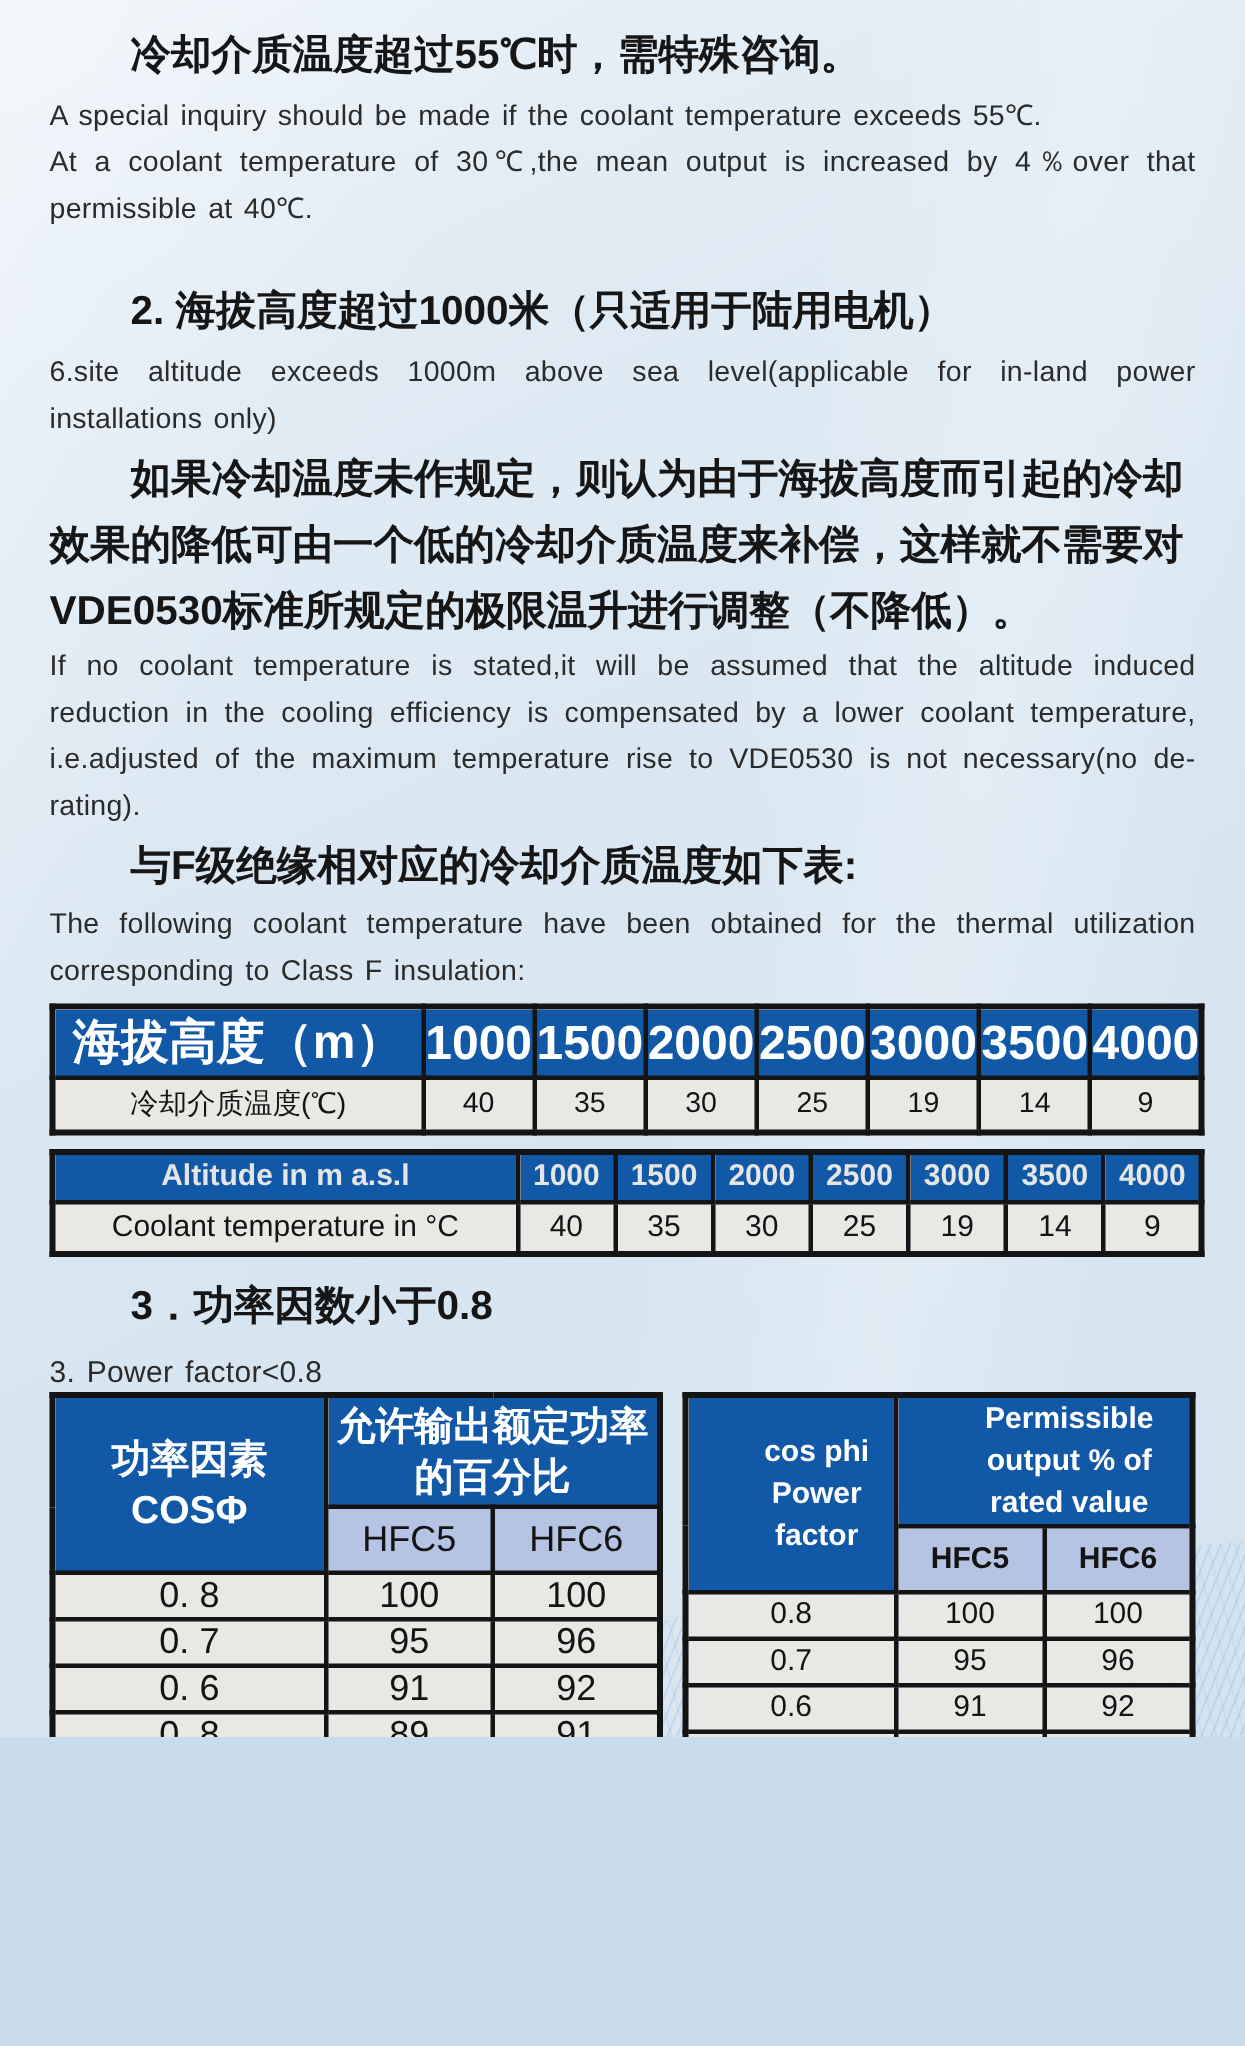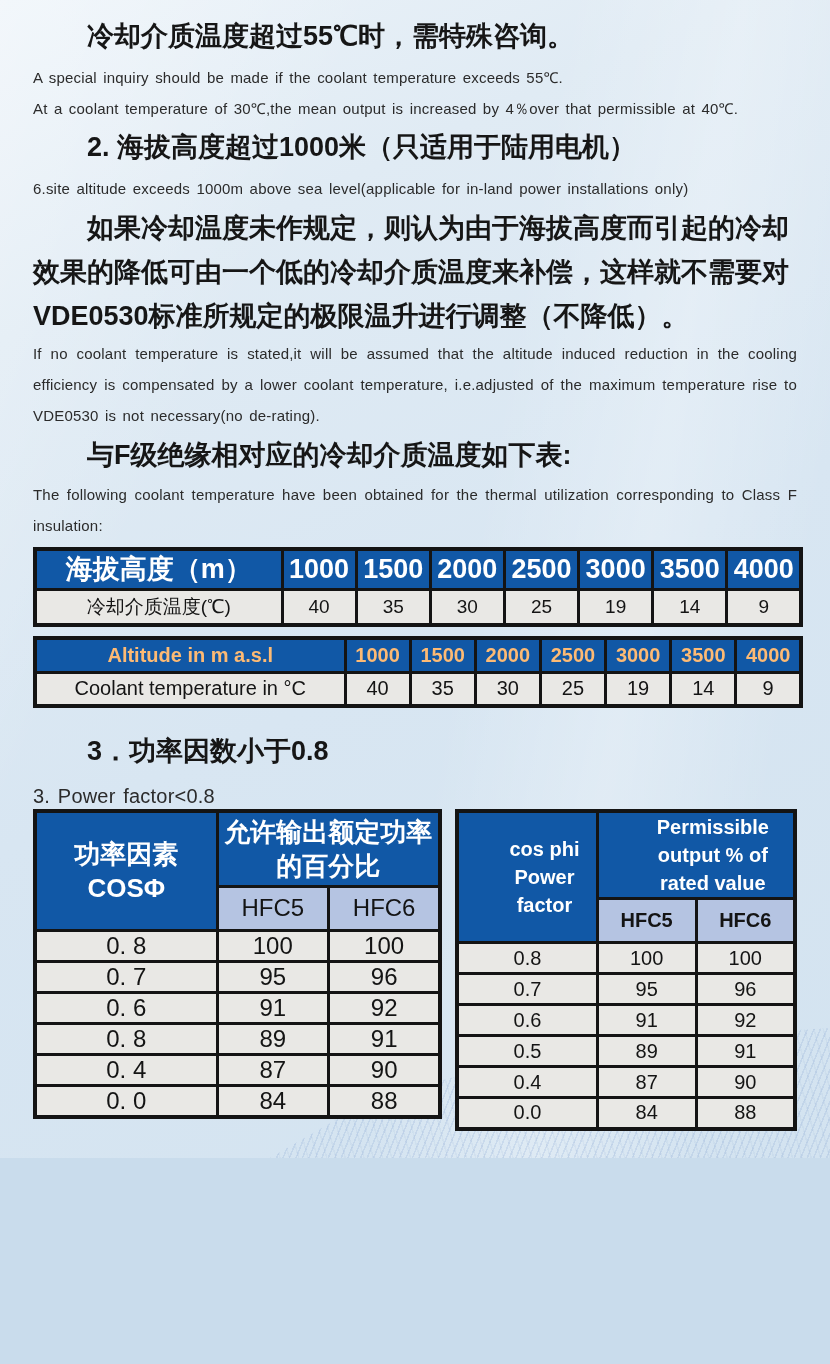--- a/index.html
+++ b/index.html
@@ -26,44 +26,44 @@
       repeating-linear-gradient(112deg, rgba(120,150,205,0.22) 0 1.5px, rgba(255,255,255,0) 1.5px 6px),
       repeating-linear-gradient(75deg, rgba(150,175,215,0.14) 0 1.5px, rgba(255,255,255,0) 1.5px 9px);
     clip-path:polygon(0 100%, 18% 55%, 55% 12%, 100% 0, 100% 100%);
     opacity:.85;
   }
   .content { position:relative; padding:0 33px; }
 
   .zh-h   { font-size:27px; font-weight:bold; line-height:40px; color:#161616; }
   .zh-p   { font-size:27px; font-weight:bold; line-height:44px; color:#161616; text-indent:2em; }
   .indent { text-indent:2em; }
-  .en-p   { font-size:15px; line-height:31px; color:#2b2b2b; text-align:justify; letter-spacing:.2px; word-spacing:2px; }
+  .en-p   { font-size:19px; line-height:31px; color:#2b2b2b; text-align:justify; letter-spacing:.2px; word-spacing:2px; }
 
   .mt-p1zh { margin-top:16px; }
   .mt-p1en { margin-top:6px;  }
   .mt-p2zh { margin-top:12px; }
-  .mt-s2zh { margin-top:3px; }
+  .mt-s2zh { margin-top:32px; }
   .mt-s2en { margin-top:6px;  }
   .mt-p3zh { margin-top:2px;  }
   .mt-p4zh { margin-top:4px;  }
   .mt-p4en { margin-top:4px;  }
-  .mt-s3zh { margin-top:23px; }
+  .mt-s3zh { margin-top:12px; }
   .mt-s3en { margin-top:12px; font-size:20px; line-height:26px; }
 
   table { border-collapse:collapse; table-layout:fixed; }
   td { border:3px solid #141414; text-align:center; vertical-align:middle; overflow:hidden; }
 
   
   .alt-zh { margin-top:6px; width:770px; border:4px solid #141414; }
-  .alt-zh td.blue  { background:#1158a6; color:#fff; font-weight:bold; font-size:27px; height:40px; }
+  .alt-zh td.blue  { background:#1158a6; color:#fff; font-weight:bold; font-size:32px; height:40px; }
   .alt-zh td.cell  { background:#e9e8e5; color:#141414; font-size:19px; height:36px; }
   .alt-zh td.lab   { width:247px; }
 
   .alt-en { margin-top:9px; width:770px; border:4px solid #141414; }
-  .alt-en td.blue  { background:#1158a6; color:#fdba74; font-weight:bold; font-size:20px; height:34px; }
+  .alt-en td.blue  { background:#1158a6; color:#e5e5e5; font-weight:bold; font-size:20px; height:34px; }
   .alt-en td.cell  { background:#e9e8e5; color:#141414; font-size:20px; height:34px; }
   .alt-en td.lab   { width:310px; }
 
   
   .pf-wrap { display:flex; gap:13px; margin-top:0; align-items:flex-start; }
   .pf { border:4px solid #141414; }
   .pf td.blue { background:#1158a6; color:#fff; font-weight:bold; }
   .pf td.sub  { background:#b5c4e2; color:#141414; }
   .pf td.cell { background:#e9e8e5; color:#141414; }
 

